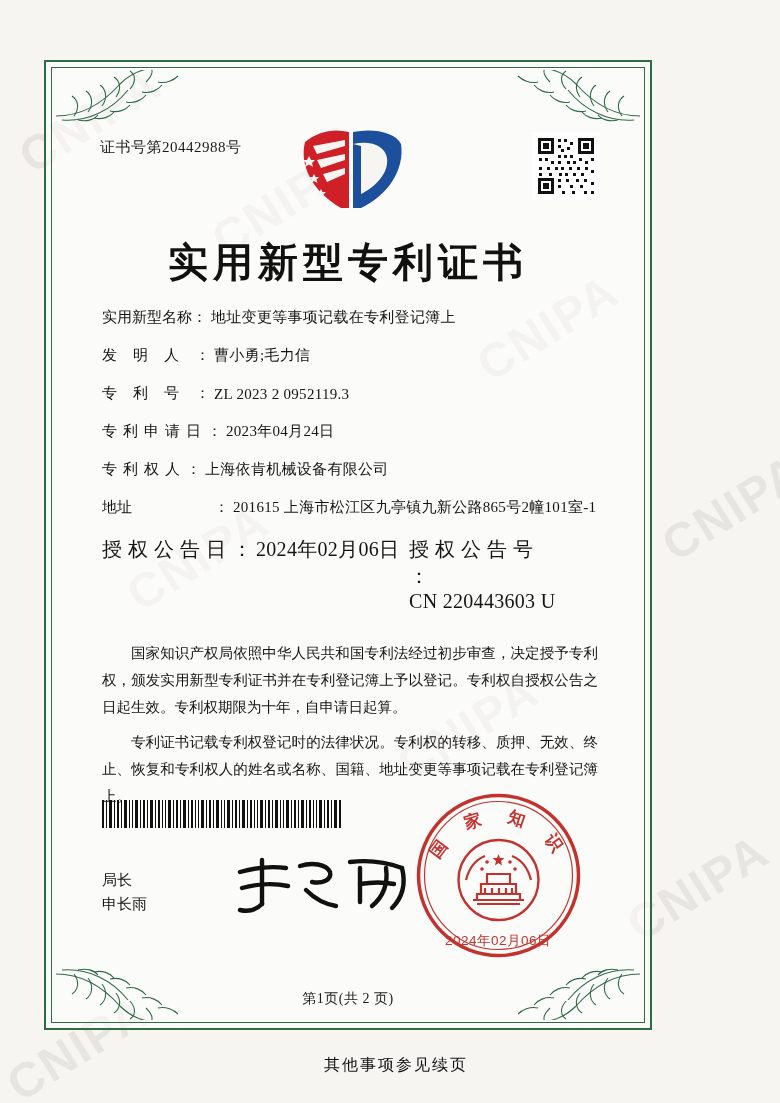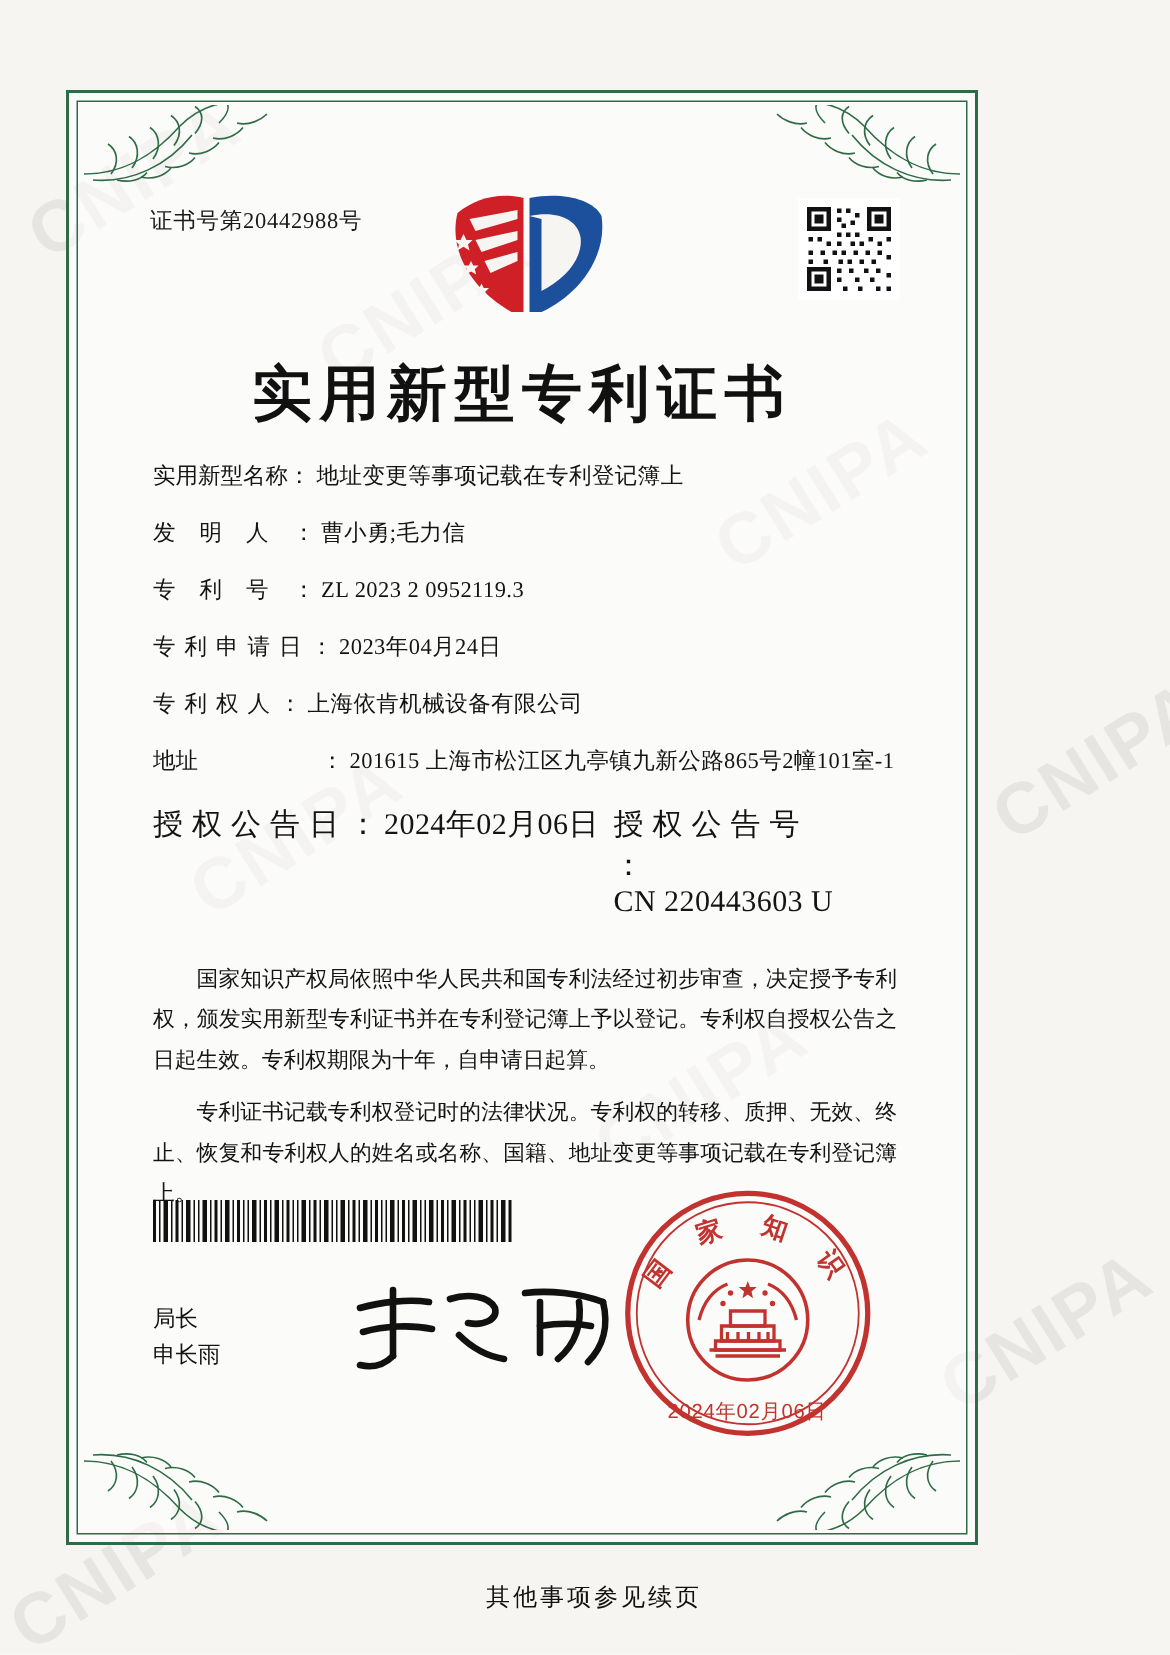--- a/index.html
+++ b/index.html
@@ -592,16 +592,17 @@
 
         <text font-family="'Liberation Serif', serif" font-size="17" font-weight="700" fill="#c2332f" letter-spacing="10">
           <textPath href="#sealArcTop" startOffset="11%">国 家 知 识 产 权 局</textPath>
         </text>
 
         <polygon points="87.5,150 90,157 97.5,157 91.5,161.5 94,169 87.5,164.5 81,169 83.5,161.5 77.5,157 85,157" fill="#c2332f" opacity="0"></polygon>
       </svg>
     </div>
     <div class="seal-date">2024年02月06日</div>
 
+    <div class="page-no">第1页(共 2 页)</div>
   </div>
 </div>
 
 <div class="footnote">其他事项参见续页</div>
 
 </body></html>

